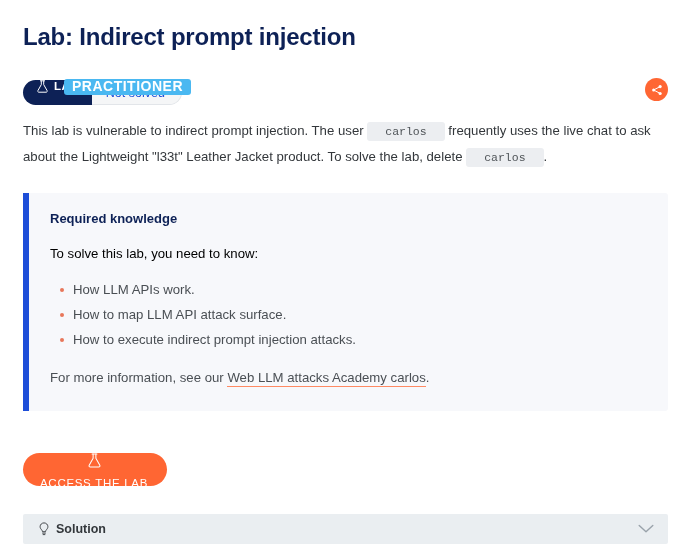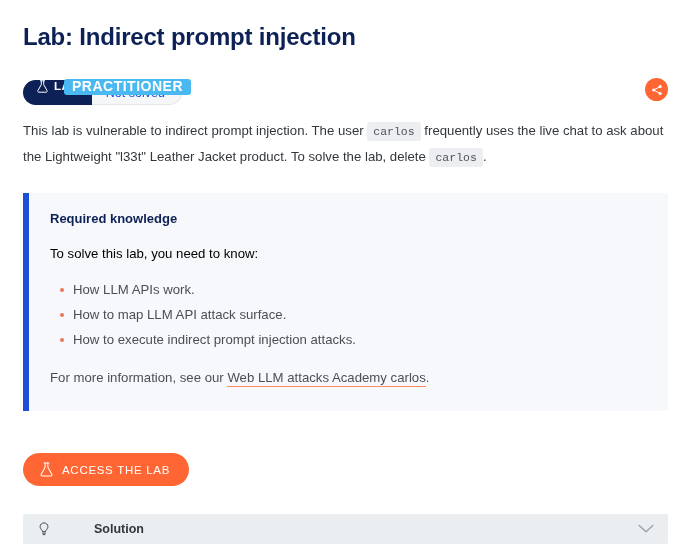--- a/index.html
+++ b/index.html
@@ -100,21 +100,21 @@
     font-size: 13.2px;
     line-height: 25px;
     color: #33373b;
   }
   code.inline {
     font-family: "Liberation Mono", monospace;
     font-size: 11.5px;
     background: #eceef1;
     color: #4f5458;
     border-radius: 3px;
-    padding: 3px 6px;
+    padding: 3px 18px;
   }
 
   
   .info-box {
     margin-top: 23px;
     width: 645px;
     background: #f7f8fb;
     border-left: 6px solid #1d4ed8;
     padding: 18px 24px 22px 21px;
     border-radius: 0 3px 3px 0;
@@ -174,36 +174,36 @@
     color: #ffffff;
     border: none;
     border-radius: 17px;
     height: 33px;
     padding: 0 19px 0 17px;
     font-family: "Liberation Sans", sans-serif;
     font-size: 11.5px;
     font-weight: normal;
     letter-spacing: 0.7px;
     cursor: pointer;
+    flex-direction: column;
   }
 
   
   .accordions { padding-top: 28px; }
   .accordion {
     position: relative;
     width: 645px;
     height: 30px;
     background: #eaeef1;
     border-radius: 2px;
     margin-bottom: 19px;
     display: flex;
     align-items: center;
     padding: 0 12px 0 15px;
     cursor: pointer;
-    gap: 38px;
   }
   .accordion .acc-label {
     font-size: 12.5px;
     font-weight: bold;
     color: #33373b;
     margin-left: 6px;
   }
   .chev {
     position: absolute;
     right: 14px; top: 50%;

